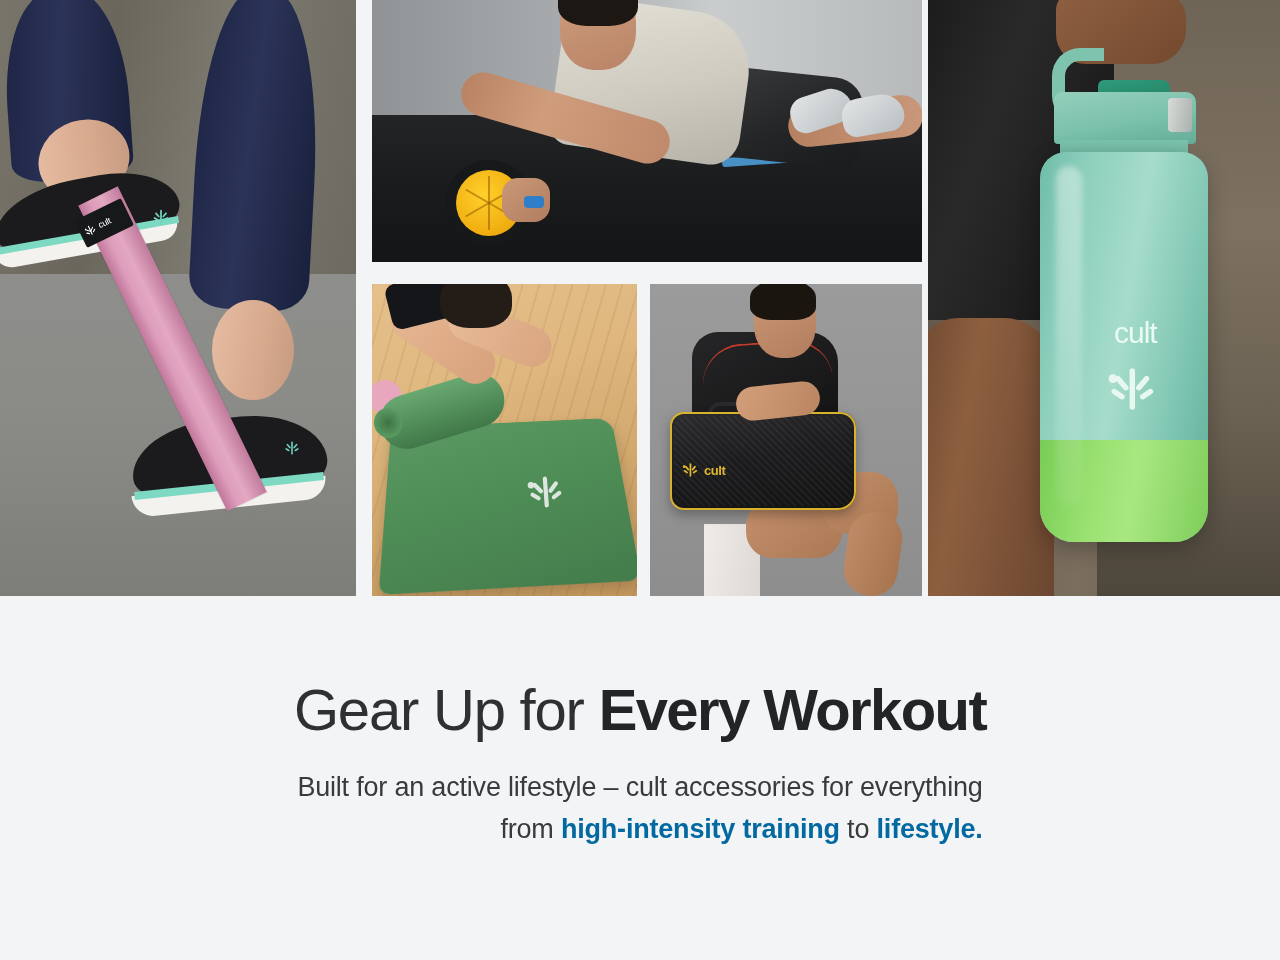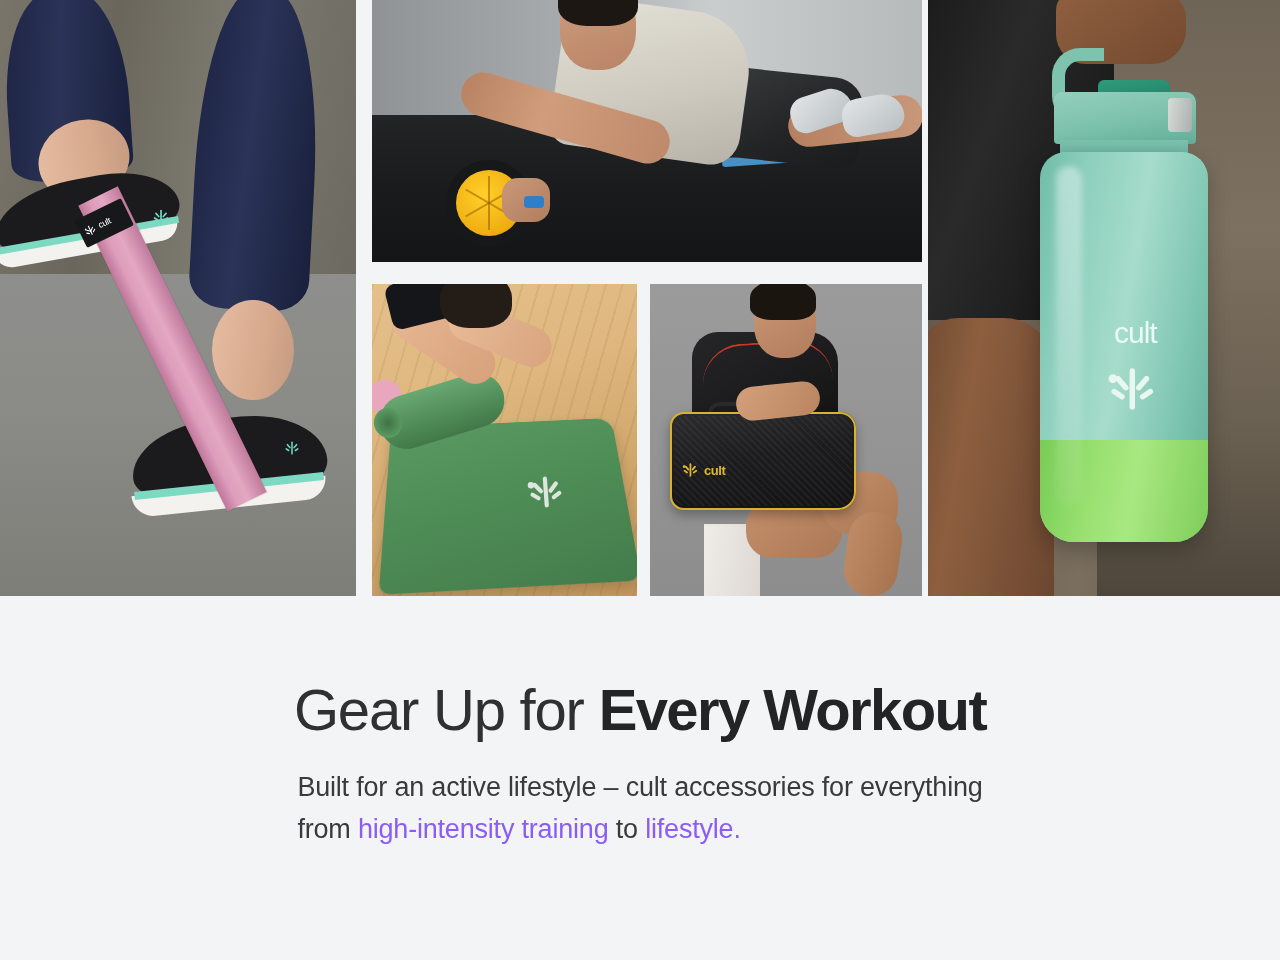--- a/index.html
+++ b/index.html
@@ -342,24 +342,24 @@
     position:absolute; left:0; top:596px; width:1280px; height:364px;
     display:flex; flex-direction:column; align-items:center;
     padding-top:84px;
   }
   .headline{
     font-size:58px; line-height:1.02; color:#2f3032; letter-spacing:-1.2px;
     font-weight:300; white-space:nowrap;
   }
   .headline .bold{ font-weight:700; color:#232426; letter-spacing:-1.6px; }
   .sub{
-    margin-top:28px; text-align:left; color:#393a3c;
+    margin-top:28px; text-align:right; color:#393a3c;
     font-size:27px; line-height:1.55; font-weight:400; letter-spacing:-.2px;
   }
-  .sub .b{ font-weight:400; color:#8b5cf6; }
+  .sub .b{ font-weight:700; color:#0369a1; }
 </style>
 </head>
 <body>
 
 <div class="page">
 
   <div class="collage">
 
     <div class="panel p-band">
       <div class="band-bg"></div>

